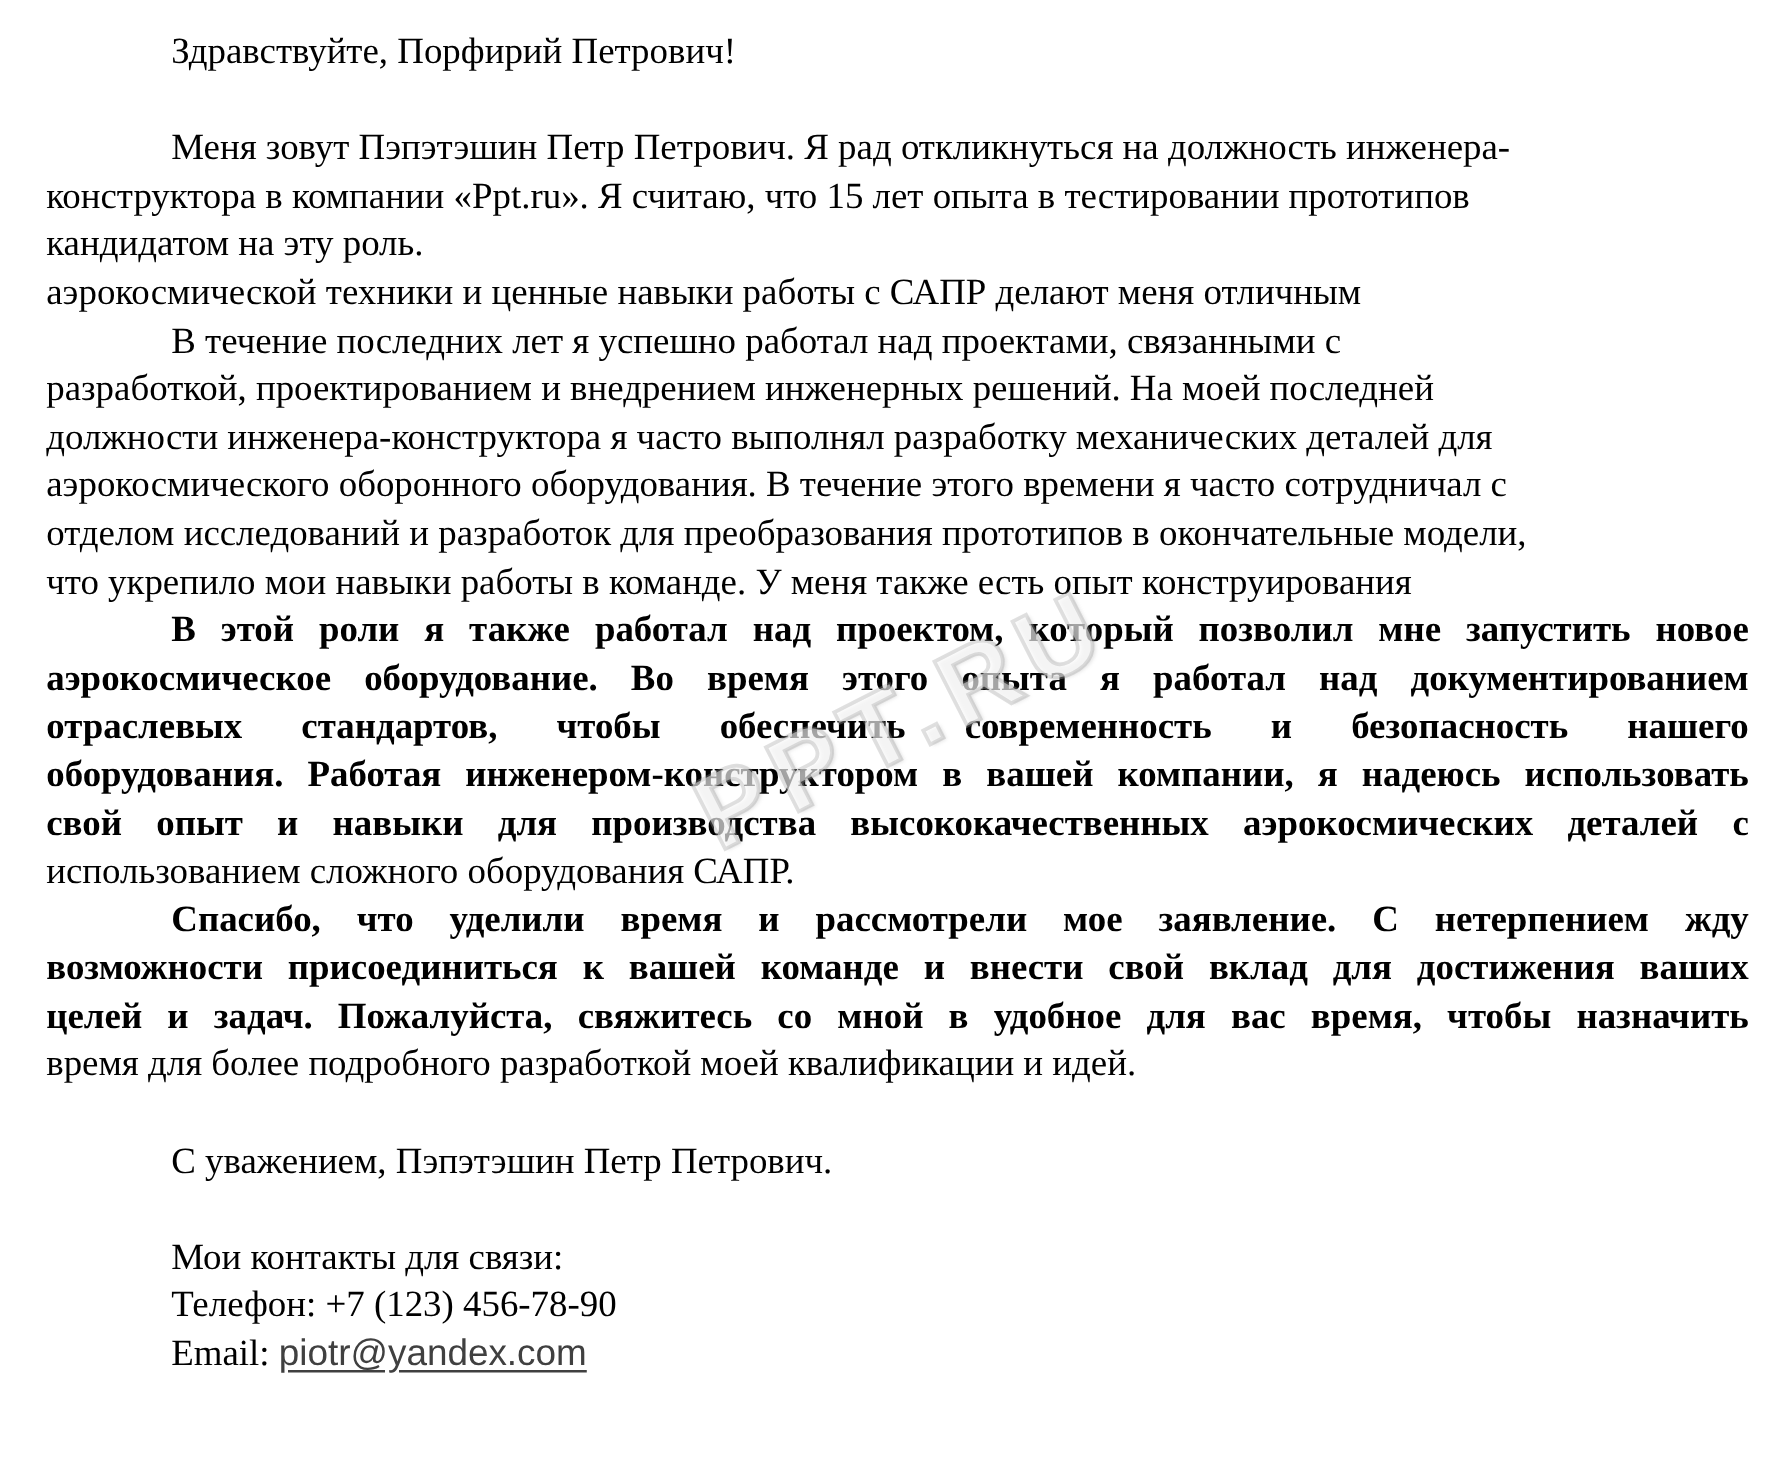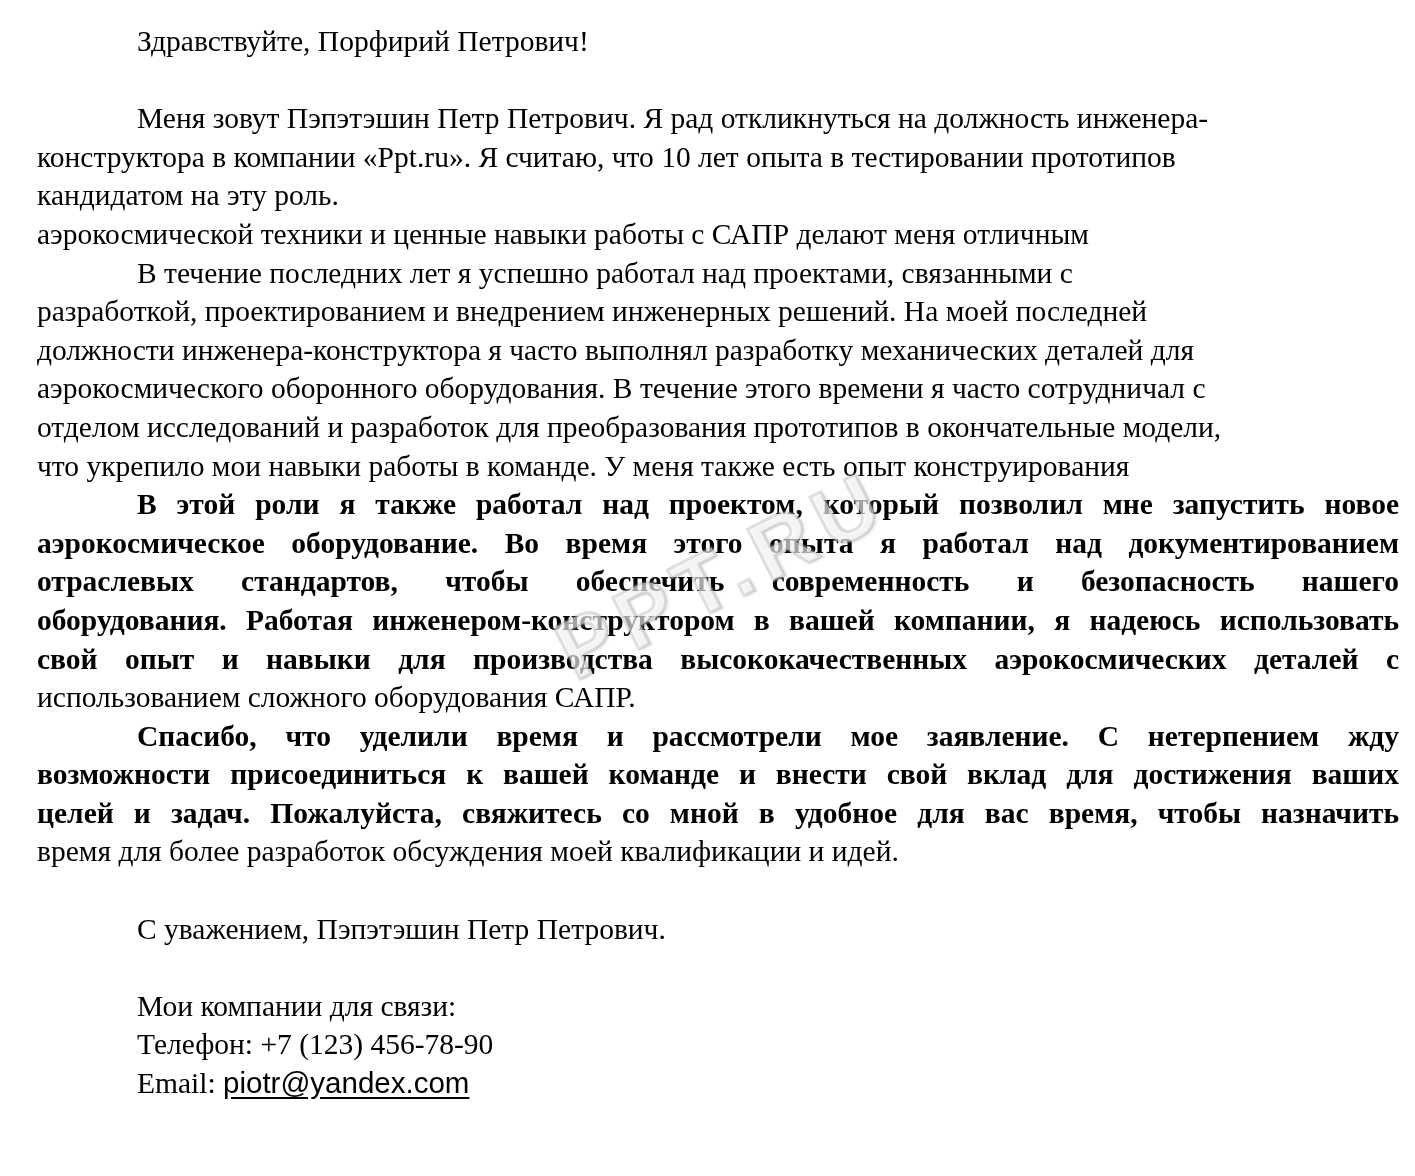--- a/index.html
+++ b/index.html
@@ -27,21 +27,21 @@
   .just {
     white-space: normal;
     text-align: justify;
     text-align-last: justify;
     font-weight: bold;
   }
   .indent { text-indent: 100px; }
   .blank { height: 38.6px; }
   .email-link {
     font-family: "Liberation Sans", "DejaVu Sans", sans-serif;
-    color: #000000;
+    color: #404040;
     text-decoration: underline;
     text-underline-offset: 4px;
   }
   .watermark {
     position: absolute;
     left: 722px;
     top: 575px;
     transform: translate(-50%, -50%) rotate(-27deg);
     font-family: "Liberation Sans", "DejaVu Sans", sans-serif;
     font-weight: bold;
@@ -58,48 +58,48 @@
 </head>
 <body>
 
 <div class="page">
   <div class="content">
 
     <div class="line indent">Здравствуйте, Порфирий Петрович!</div>
     <div class="blank"></div>
 
     <div class="line indent">Меня зовут Пэпэтэшин Петр Петрович. Я рад откликнуться на должность инженера-</div>
-    <div class="line">конструктора в компании «Ppt.ru». Я считаю, что 10 лет опыта в тестировании прототипов</div>
+    <div class="line">конструктора в компании «Ppt.ru». Я считаю, что 15 лет опыта в тестировании прототипов</div>
     <div class="line">кандидатом на эту роль.</div>
     <div class="line">аэрокосмической техники и ценные навыки работы с САПР делают меня отличным</div>
 
     <div class="line indent">В течение последних лет я успешно работал над проектами, связанными с</div>
     <div class="line">разработкой, проектированием и внедрением инженерных решений. На моей последней</div>
     <div class="line">должности инженера-конструктора я часто выполнял разработку механических деталей для</div>
     <div class="line">аэрокосмического оборонного оборудования. В течение этого времени я часто сотрудничал с</div>
     <div class="line">отделом исследований и разработок для преобразования прототипов в окончательные модели,</div>
     <div class="line">что укрепило мои навыки работы в команде. У меня также есть опыт конструирования</div>
 
     <div class="line just indent">В этой роли я также работал над проектом, который позволил мне запустить новое</div>
     <div class="line just">аэрокосмическое оборудование. Во время этого опыта я работал над документированием</div>
     <div class="line just">отраслевых стандартов, чтобы обеспечить современность и безопасность нашего</div>
     <div class="line just">оборудования. Работая инженером-конструктором в вашей компании, я надеюсь использовать</div>
     <div class="line just">свой опыт и навыки для производства высококачественных аэрокосмических деталей с</div>
     <div class="line">использованием сложного оборудования САПР.</div>
 
     <div class="line just indent">Спасибо, что уделили время и рассмотрели мое заявление. С нетерпением жду</div>
     <div class="line just">возможности присоединиться к вашей команде и внести свой вклад для достижения ваших</div>
     <div class="line just">целей и задач. Пожалуйста, свяжитесь со мной в удобное для вас время, чтобы назначить</div>
-    <div class="line">время для более разработок обсуждения моей квалификации и идей.</div>
+    <div class="line">время для более подробного разработкой моей квалификации и идей.</div>
 
     <div class="blank"></div>
     <div class="line indent">С уважением, Пэпэтэшин Петр Петрович.</div>
     <div class="blank"></div>
 
-    <div class="line indent">Мои компании для связи:</div>
+    <div class="line indent">Мои контакты для связи:</div>
     <div class="line indent">
       <span>Телефон:</span>
       <span>+7 (123) 456-78-90</span>
     </div>
     <div class="line indent">
       <span>Email:</span>
       <a href="#" class="email-link">piotr@yandex.com</a>
     </div>
 
   </div>

